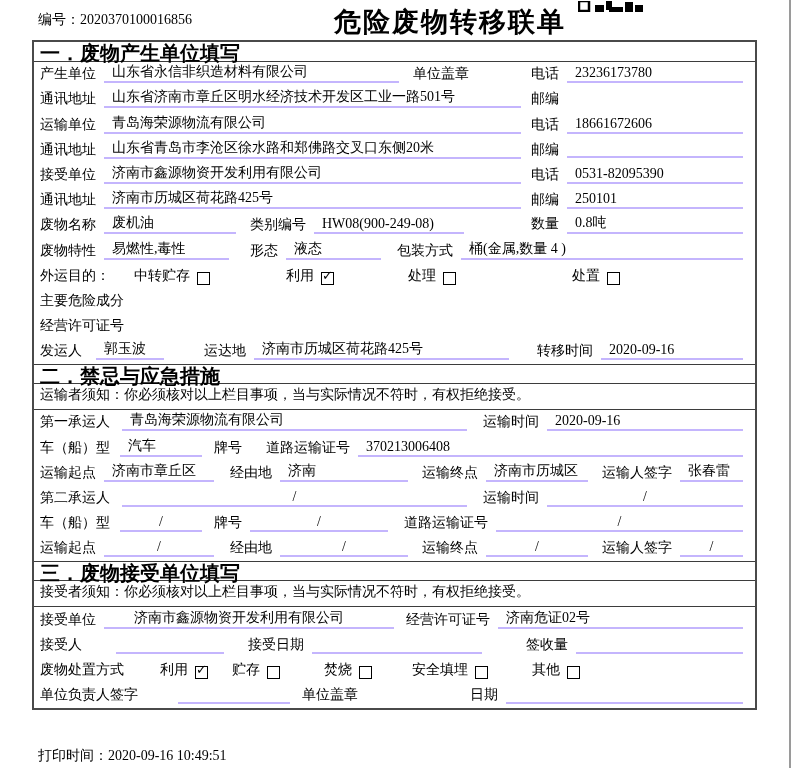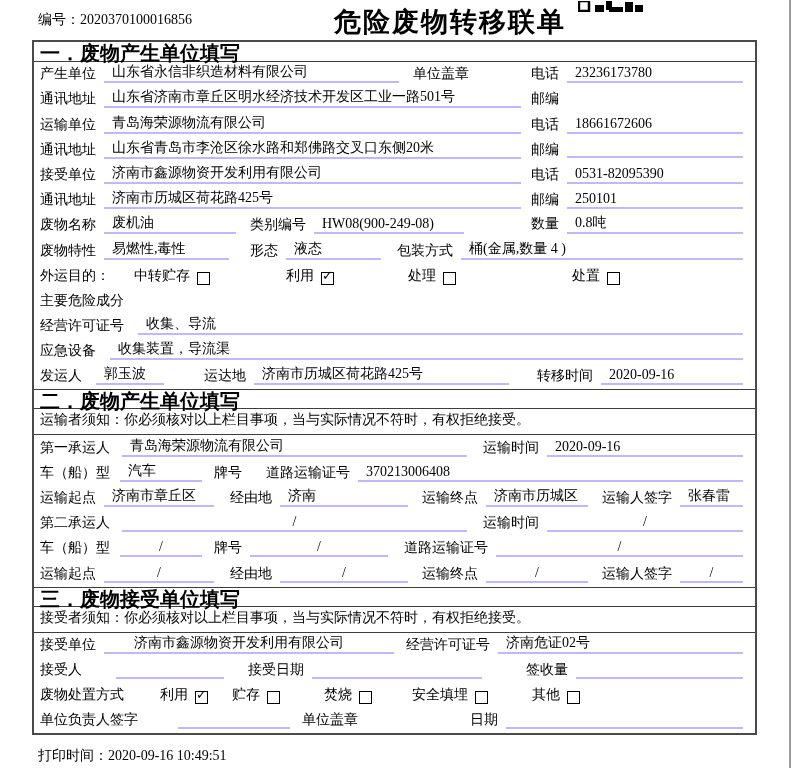--- a/index.html
+++ b/index.html
@@ -193,38 +193,33 @@
         </span>
     </span>
   </div>
 
   <div class="r">
     <span class="lbl" style="margin-right:20px">主要危险成分</span>
   </div>
 
   <div class="r">
     <span class="lbl" style="margin-right:14px">经营许可证号</span>
-    <span class="u grow">收集、导流</span>
-  </div>
-
-  <div class="r">
-    <span class="lbl" style="margin-right:14px">应急设备</span>
-    <span class="u grow">收集装置，导流渠</span>
-  </div>
+  </div>
+
 
   <div class="r">
     <span class="lbl" style="margin-right:14px">发运人</span>
     <span class="u" style="width:68px">郭玉波</span>
     <span class="lbl mr" style="margin-left:40px">运达地</span>
     <span class="u" style="width:255px">济南市历城区荷花路425号</span>
     <span class="lbl mr" style="margin-left:28px">转移时间</span>
     <span class="u grow">2020-09-16</span>
   </div>
 
-  <div class="sec">二．废物产生单位填写</div>
+  <div class="sec">二．禁忌与应急措施</div>
 
   <div class="r notice">
     <span class="lbl">运输者须知：你必须核对以上栏目事项，当与实际情况不符时，有权拒绝接受。</span>
   </div>
 
   <div class="r">
     <span class="lbl" style="margin-right:12px">第一承运人</span>
     <span class="u" style="width:345px">青岛海荣源物流有限公司</span>
     <span class="lbl mr" style="margin-left:16px">运输时间</span>
     <span class="u grow">2020-09-16</span>

